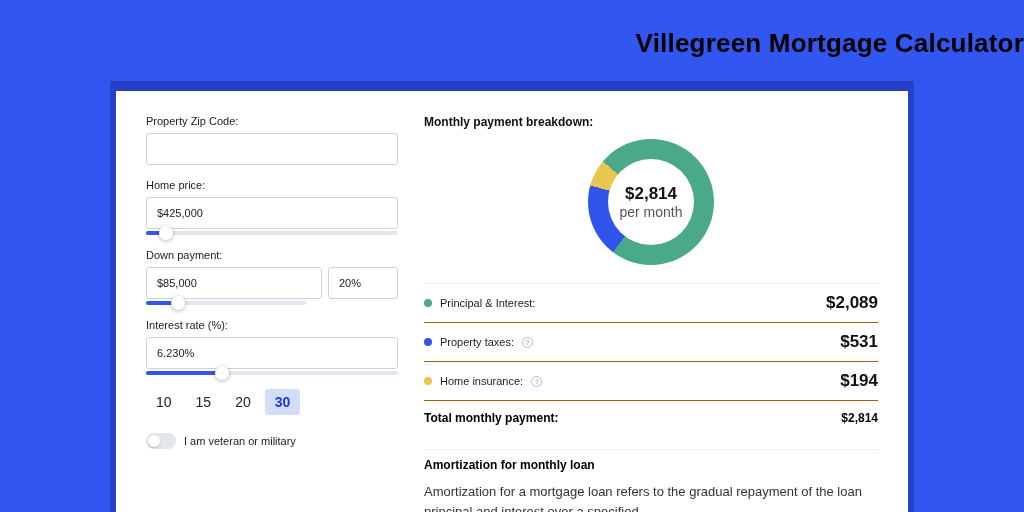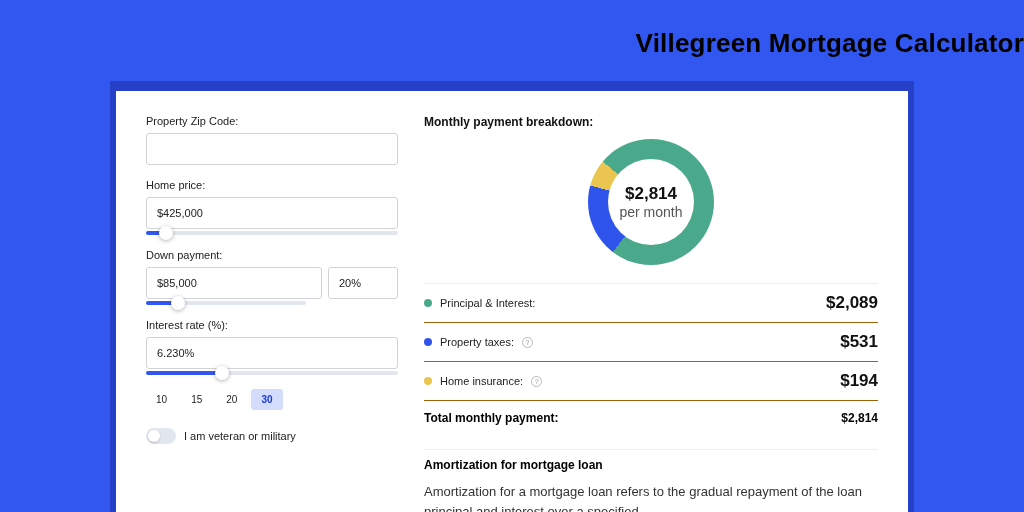--- a/index.html
+++ b/index.html
@@ -13,21 +13,21 @@
   .field { margin-bottom: 14px; }
   .lbl { font-size: 11px; color: #222; margin-bottom: 6px; display: block; }
   .inp { width: 100%; height: 32px; border: 1px solid #d0d4da; border-radius: 3px; padding: 0 10px; font-size: 11px; color: #222; background: #fff; }
   .row-split { display: flex; gap: 6px; }
   .row-split .inp:first-child { flex: 1 1 auto; }
   .row-split .inp:last-child { width: 70px; flex: 0 0 70px; }
   .slider { position: relative; height: 4px; background: #e2e6ee; border-radius: 2px; margin-top: 2px; }
   .slider .fill { position: absolute; left: 0; top: 0; bottom: 0; background: #3256f0; border-radius: 2px; }
   .slider .thumb { position: absolute; top: 50%; transform: translate(-50%, -50%); width: 14px; height: 14px; background: #fff; border-radius: 50%; box-shadow: 0 1px 4px rgba(0,0,0,0.3); }
   .periods { display: flex; gap: 4px; }
-  .period-btn { flex: 0 0 auto; padding: 5px 10px; font-size: 10px; border: none; background: transparent; color: #222; border-radius: 3px; cursor: pointer; }
+  .period-btn { flex: 0 0 auto; padding: 5px 10px; font-size: 14px; border: none; background: transparent; color: #222; border-radius: 3px; cursor: pointer; }
   .period-btn.active { background: #d3dcfb; color: #1a3ad6; font-weight: 600; }
   .toggle-row { display: flex; align-items: center; gap: 8px; margin-top: 18px; }
   .toggle { width: 30px; height: 16px; background: #e2e6ee; border-radius: 10px; position: relative; cursor: pointer; }
   .toggle .knob { position: absolute; left: 2px; top: 2px; width: 12px; height: 12px; background: #fff; border-radius: 50%; box-shadow: 0 1px 2px rgba(0,0,0,0.2); }
   .toggle-lbl { font-size: 11px; color: #222; text-align: right; }
   .right { flex: 1 1 auto; display: flex; flex-direction: column; gap: 18px; }
   .card-title { font-size: 12px; font-weight: 700; color: #111; }
   .donut-wrap { display: flex; justify-content: center; padding: 10px 0 18px; }
   .donut { width: 126px; height: 126px; border-radius: 50%; position: relative; }
   .donut .hole { position: absolute; inset: 20px; background: #fff; border-radius: 50%; display: flex; flex-direction: column; align-items: center; justify-content: center; }
@@ -151,19 +151,19 @@
             </div>
           </div>
 
         <div class="total-row">
           <span>Total monthly payment:</span>
           <span>$2,814</span>
         </div>
       </div>
 
       <div class="amort">
-        <h3>Amortization for mortgage loan</h3>
+        <h3>Amortization for monthly loan</h3>
         <p>Amortization for a mortgage loan refers to the gradual repayment of the loan principal and interest over a specified</p>
       </div>
     </div>
 
   </div>
 </div>
 
 </body></html>

